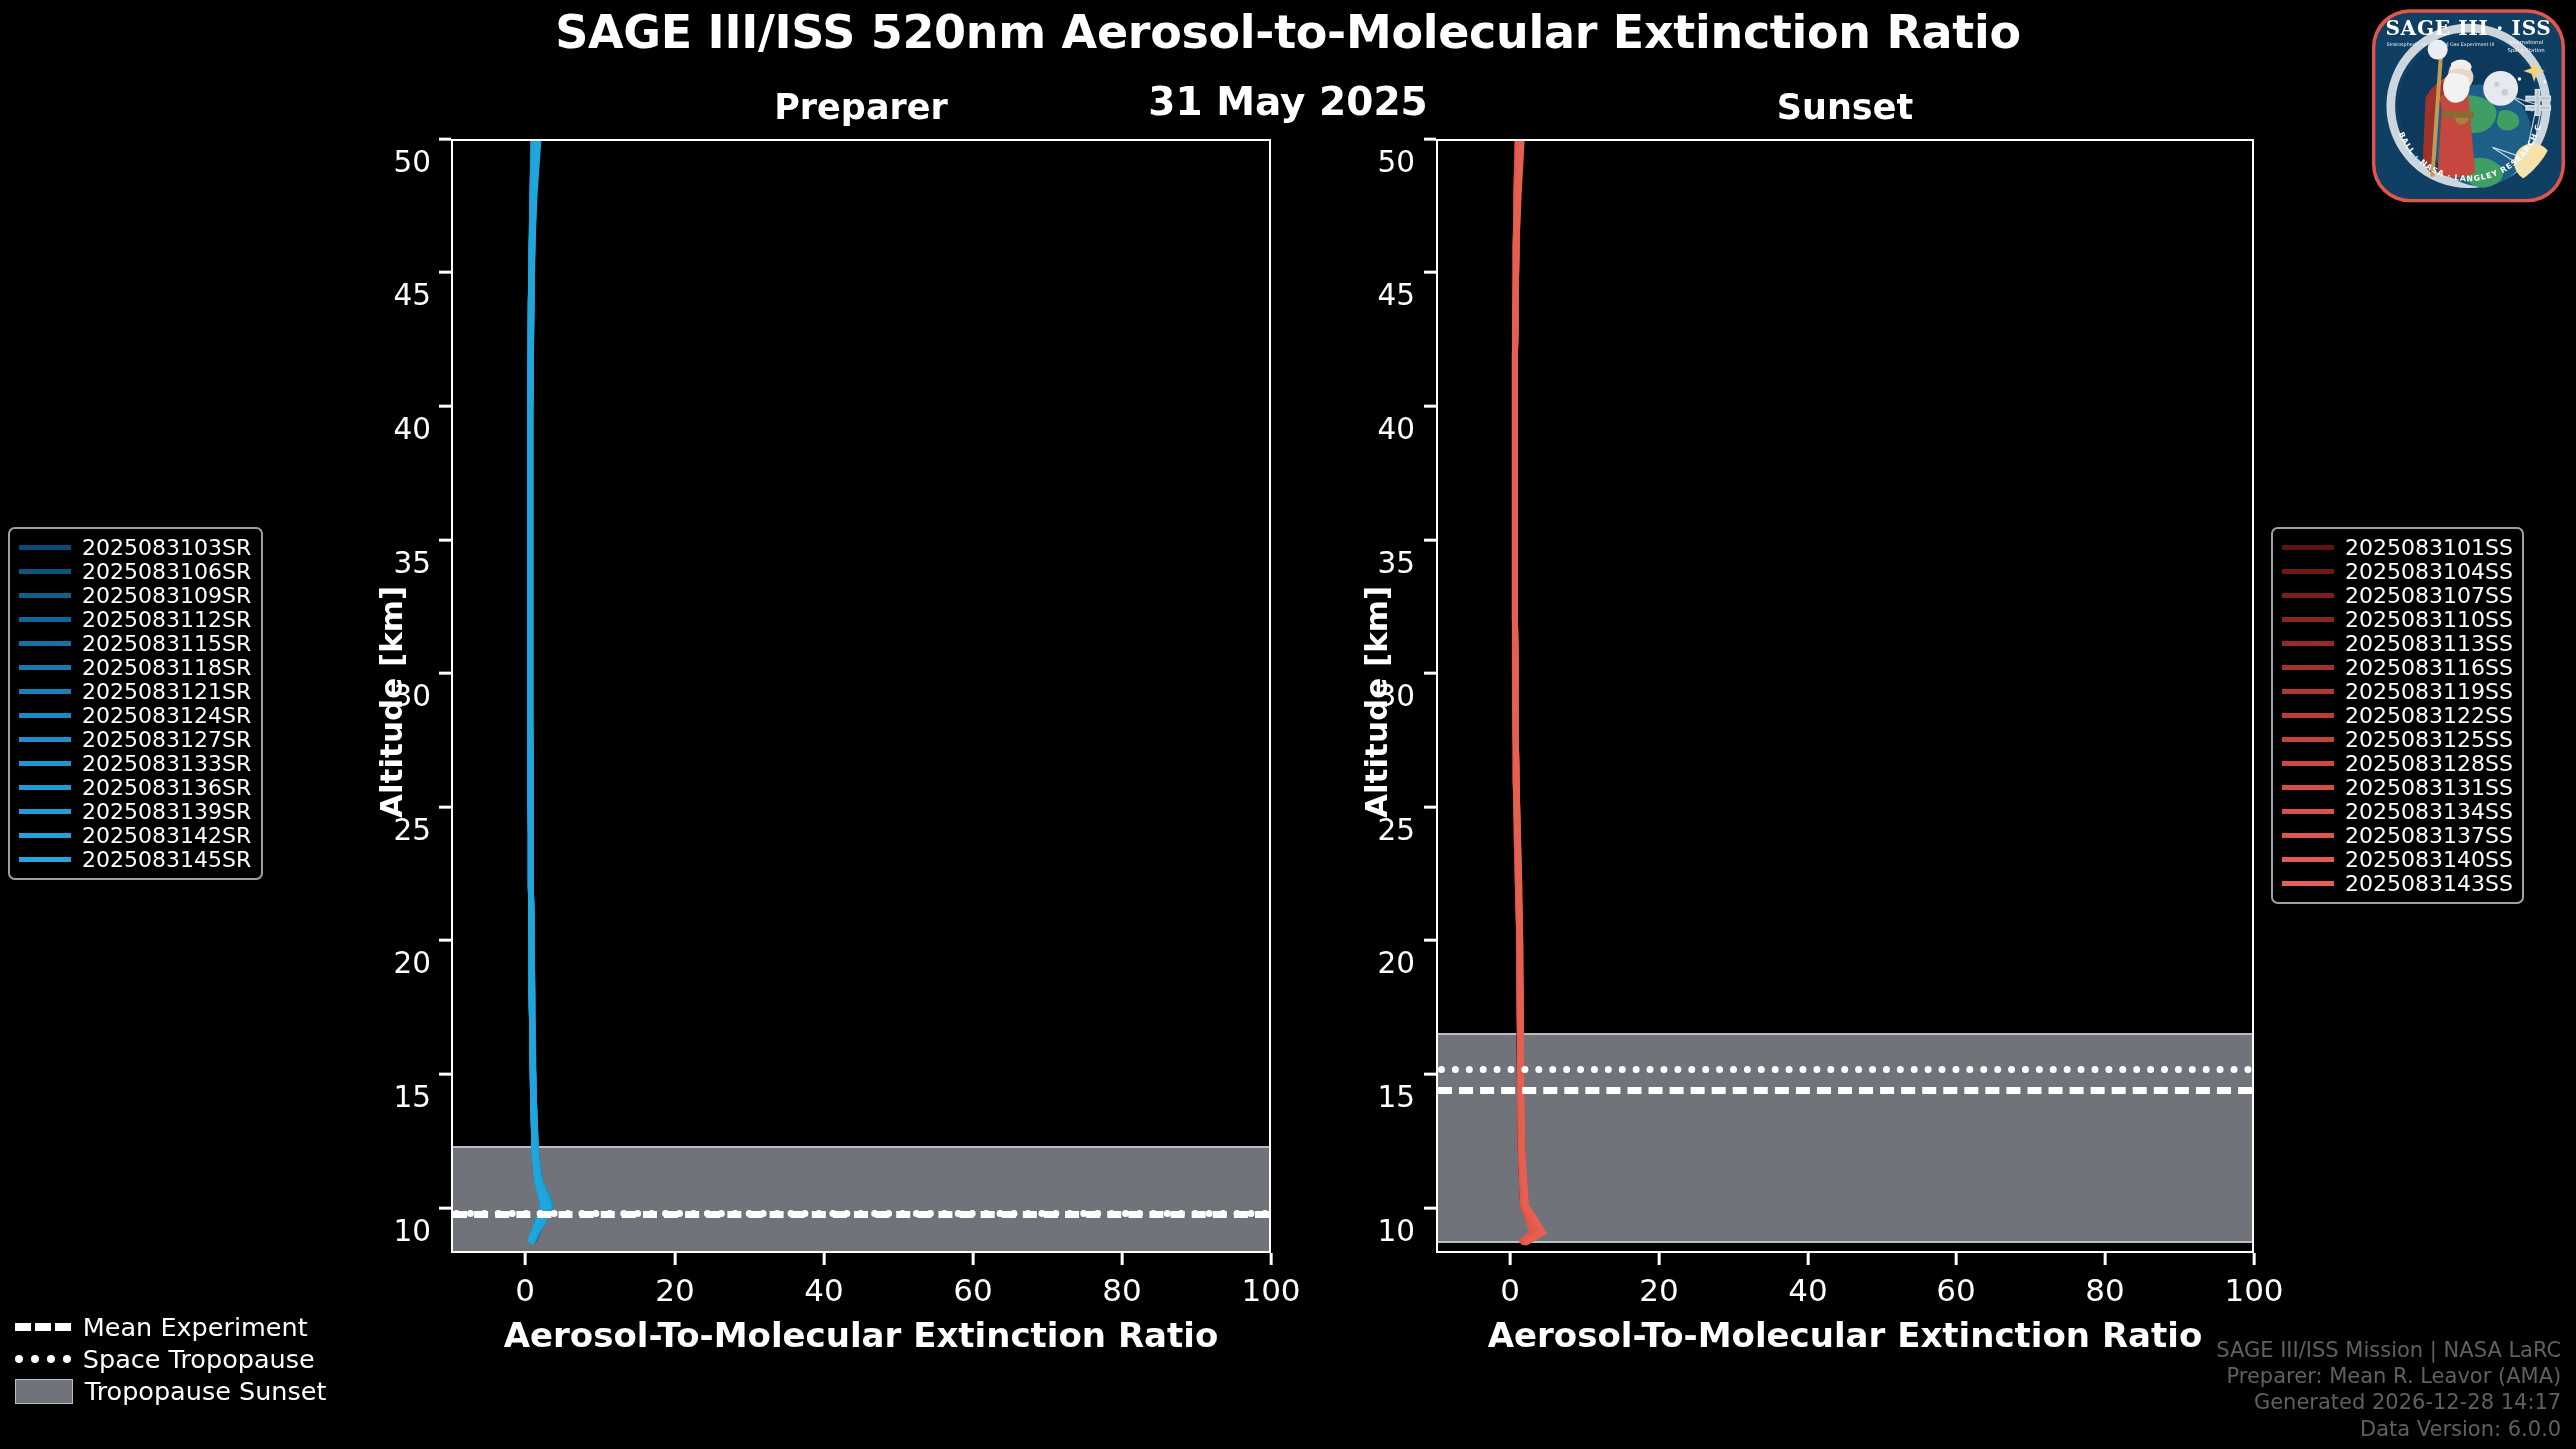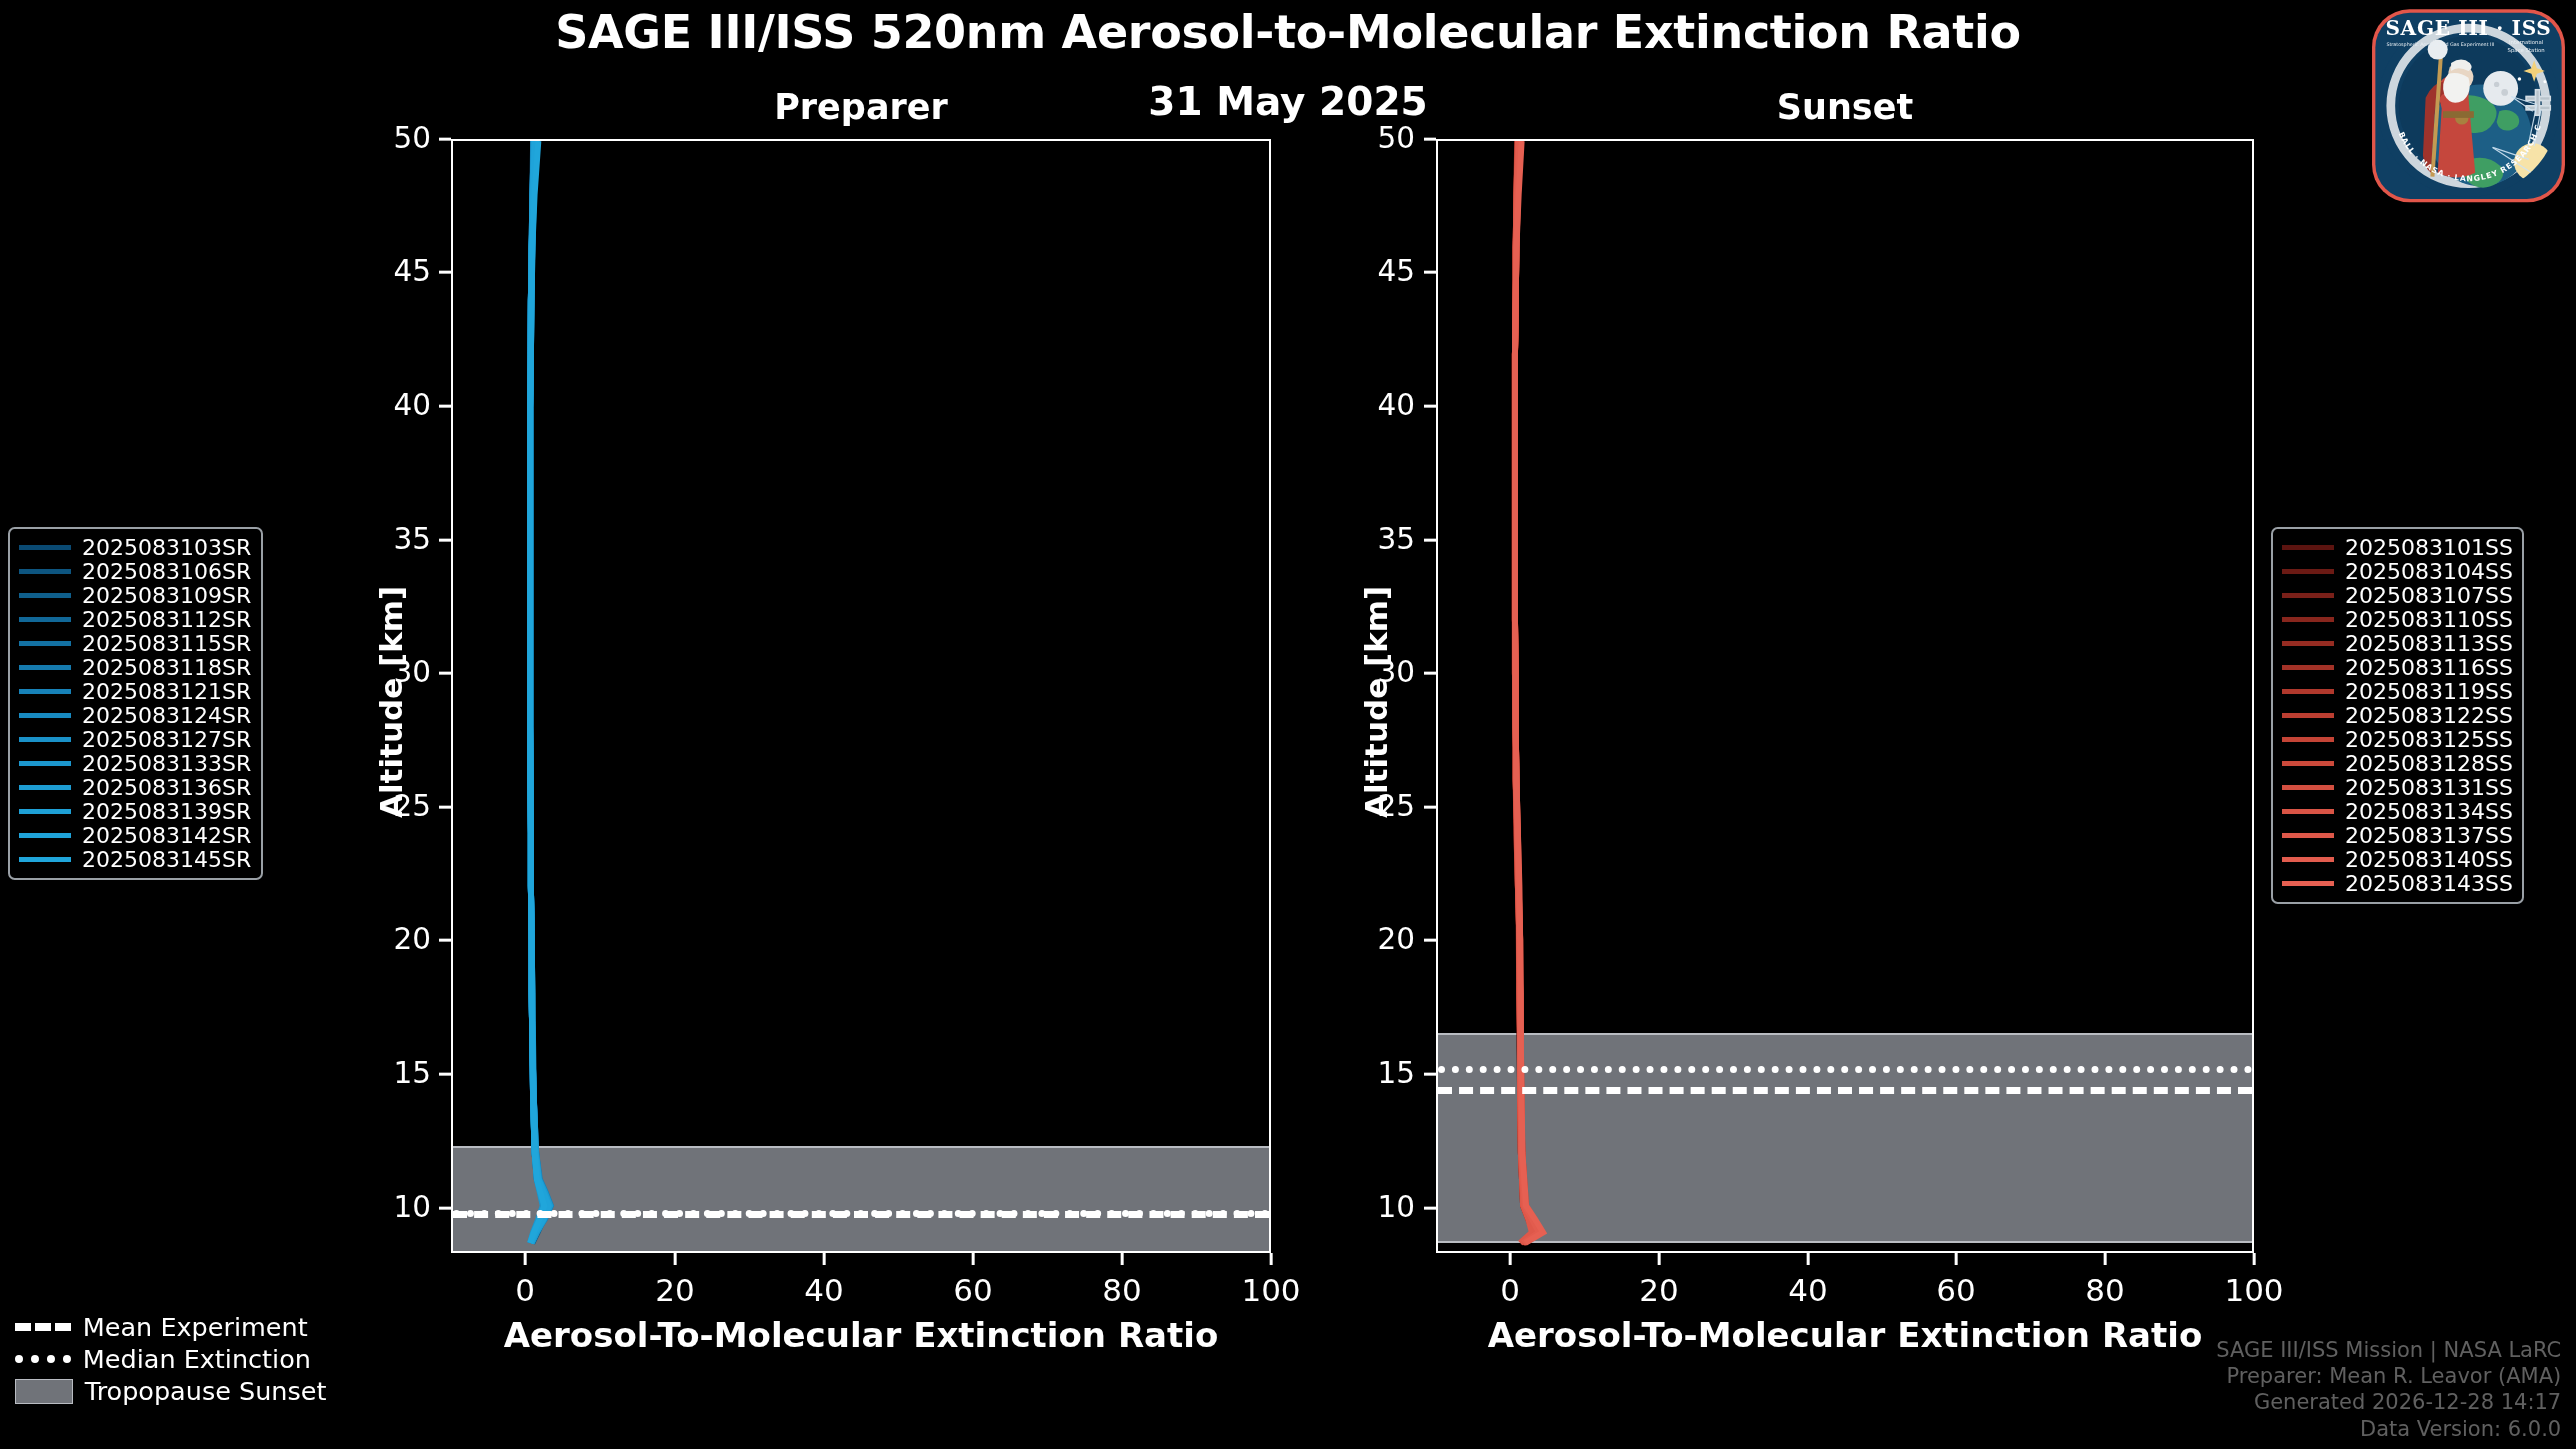--- a/index.html
+++ b/index.html
@@ -30,21 +30,21 @@
 
   .tropo-mean{position:absolute;left:0;right:0;height:0;
       border-top:7.4px dashed #ffffff;}
   .tropo-median{position:absolute;left:0;right:0;height:0;
       border-top:7.4px dotted #ffffff;}
 
   svg.series{position:absolute;left:0;top:0;width:100%;height:100%;}
 
   
   .ytick-label{position:absolute;right:2581px;font-size:29.5px;line-height:1;
-      transform:translateY(-50%);white-space:nowrap;}
+      transform:translateY(-50%);white-space:nowrap;margin-top:24px;}
   .ytick-mark{position:absolute;width:12px;height:2.7px;background:#fff;
       transform:translateY(-50%);}
   .xtick-mark{position:absolute;width:2.7px;height:12px;background:#fff;
       transform:translateX(-50%);}
   .xtick-label{position:absolute;font-size:31px;transform:translateX(-50%);
       white-space:nowrap;}
   .axis-x-label{position:absolute;font-size:34px;font-weight:bold;
       text-align:center;}
   .axis-y-label{position:absolute;font-size:31px;font-weight:bold;
       transform-origin:0 0;transform:rotate(-90deg);white-space:nowrap;}
@@ -394,21 +394,21 @@
       <span class="legend-text">2025083143SS</span>
     </div>
   </div>
 <div class="abs" id="legend-tropopause">
     <div class="legend-row">
       <span class="sw-dashed"></span>
       <span class="legend-text">Mean Experiment</span>
     </div>
     <div class="legend-row">
       <span class="sw-dotted"></span>
-      <span class="legend-text">Median Extinction</span>
+      <span class="legend-text">Space Tropopause</span>
     </div>
     <div class="legend-row">
       <span class="sw-range"></span>
       <span class="legend-text">Tropopause Sunset</span>
     </div>
   </div>
 
 <div class="abs" id="footer">
   <div>SAGE III/ISS Mission | NASA LaRC</div>
   <div>Preparer: Mean R. Leavor (AMA)</div>

